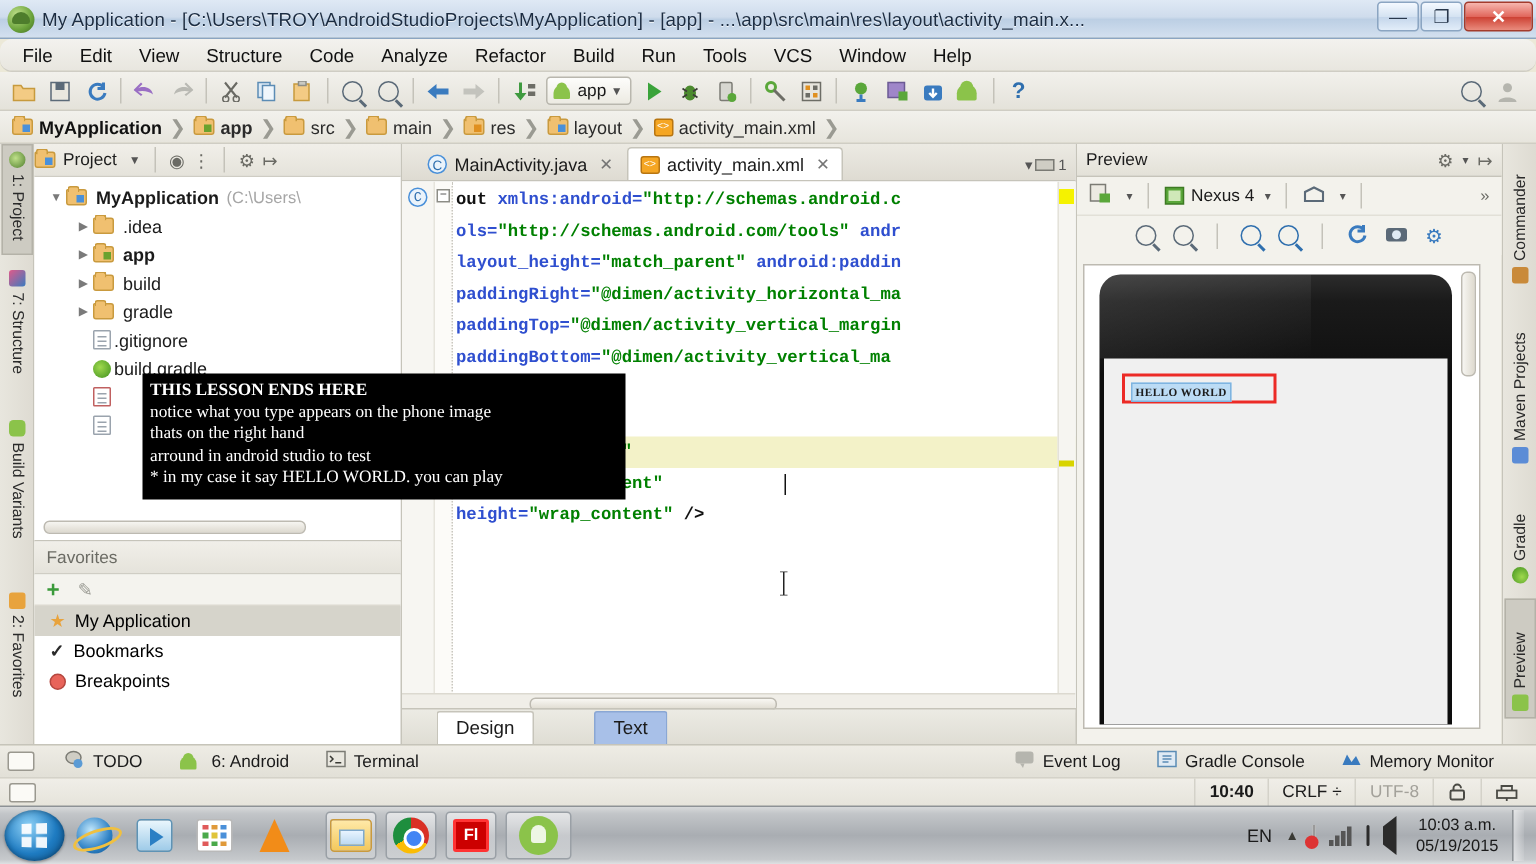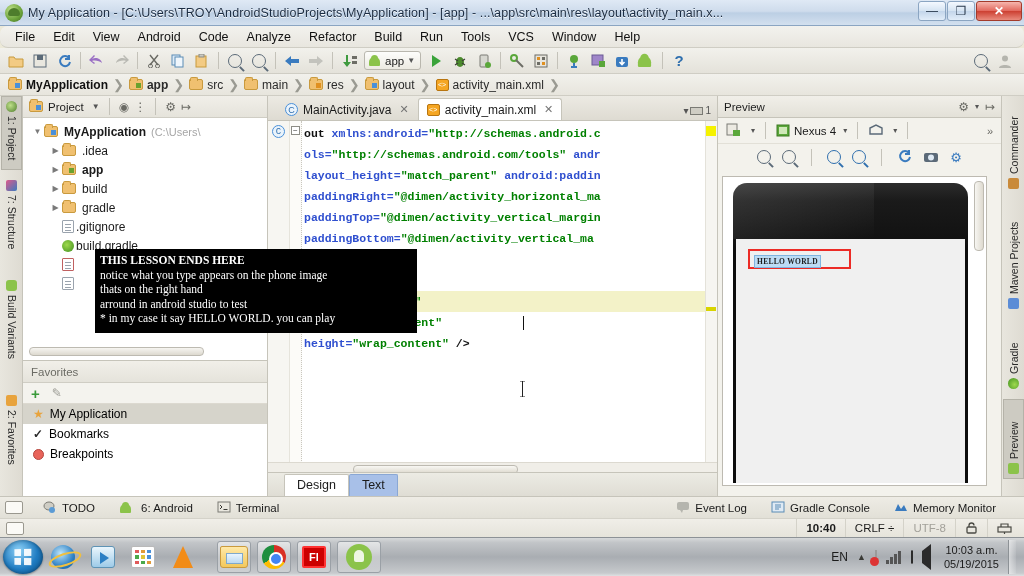--- a/index.html
+++ b/index.html
@@ -84,21 +84,21 @@
     font-size:10.5px; color:#2a2a2a; padding:4px 0; display:flex; align-items:center; gap:4px;
     white-space:nowrap;}
   .vtab.sel{ background:#cdcbc2; border:1px solid #b4b2a8; }
   .vtab.right{ transform:rotate(180deg); }
   .vdot{ width:11px;height:11px;border-radius:2px;flex:0 0 auto; }
 
   
   .projpanel{ position:absolute; left:23px; top:96px; width:245px; height:264px;
      background:#fff; border-right:1px solid #c6c4ba; }
   .panelhdr{ height:22px; background:linear-gradient(to bottom,#f1efe9,#e5e3db);
-     border-bottom:1px solid #cfcdc4; display:flex; align-items:center; padding-left:6px; gap:5px;}
+     border-bottom:1px solid #cfcdc4; display:flex; align-items:center; gap:5px;}
   .panelhdr .ptitle{ font-size:11.5px; color:#1d1d1d; }
   .ptree{ padding:4px 0 0 0; font-size:12px; color:#1a1a1a; background:#fff;
      height:calc(100% - 22px); position:relative; overflow:hidden;}
   .trow{ display:flex; align-items:center; height:19px; padding-left:8px; white-space:nowrap; }
   .tarrow{ width:13px; color:#7a7a7a; font-size:8px; display:inline-block; text-align:center;}
   .tlbl{ margin-left:2px; }
   .tlbl.b{ font-weight:bold; }
   .tdim{ color:#a6a6a6; margin-left:5px; font-size:11px;}
   .fileico{ width:12px;height:13px;background:#fff;border:1px solid #9aa3ad;border-radius:1px;
      position:relative;flex:0 0 auto;}
@@ -156,21 +156,21 @@
   .editor-hscroll{ position:absolute; left:0; bottom:0; width:100%; height:13px;
      background:#f0eee8; border-top:1px solid #dcd9d0;}
   .editor-hscroll i{ position:absolute; left:85px; top:2px; width:165px; height:9px;
      background:linear-gradient(to bottom,#f8f7f3,#dedacf); border:1px solid #bdbab1; border-radius:4px;}
   .vtrack{ position:absolute; right:0; top:0; width:12px; height:100%; background:#f6f5f1;
      border-left:1px solid #e4e2da;}
 
   
   .dttabs{ position:absolute; left:268px; top:472px; width:450px; height:24px;
      background:linear-gradient(to bottom,#ecebe4,#dfddd4); border-top:1px solid #c6c4ba;
-     border-right:1px solid #c6c4ba; display:flex; align-items:flex-end; padding-left:16px;}
+     border-right:1px solid #c6c4ba; display:flex; align-items:flex-end; padding-left:23px;gap:40px;}
   .dtt{ padding:3px 12px 4px; font-size:12.5px; color:#1b1b1b; }
   .dtt.design{ background:#fff; border:1px solid #c6c4ba; border-bottom:none; border-radius:2px 2px 0 0;}
   .dtt.text{ background:#a8c0e8; border:1px solid #8aa7d4; border-bottom:none; border-radius:2px 2px 0 0;}
 
   
   .preview{ position:absolute; left:718px; top:96px; width:283px; height:400px; background:#f3f2ec;}
   .pvhdr{ height:22px; background:linear-gradient(to bottom,#f1efe9,#e3e1d8);
      border-bottom:1px solid #c6c4ba; display:flex; align-items:center; padding:0 6px;}
   .pvhdr .t{ font-size:11.5px; color:#1d1d1d; flex:1;}
   .pvtools{ height:26px; display:flex; align-items:center; padding-left:8px; gap:6px;
@@ -279,21 +279,21 @@
       <div class="wbtn">—</div>
       <div class="wbtn">❐</div>
       <div class="wbtn close">✕</div>
     </div>
   </div>
 
   <div class="menubar">
     <div class="mi">File</div>
     <div class="mi">Edit</div>
     <div class="mi">View</div>
-    <div class="mi">Android</div>
+    <div class="mi">Structure</div>
     <div class="mi">Code</div>
     <div class="mi">Analyze</div>
     <div class="mi">Refactor</div>
     <div class="mi">Build</div>
     <div class="mi">Run</div>
     <div class="mi">Tools</div>
     <div class="mi">VCS</div>
     <div class="mi">Window</div>
     <div class="mi">Help</div>
   </div>

